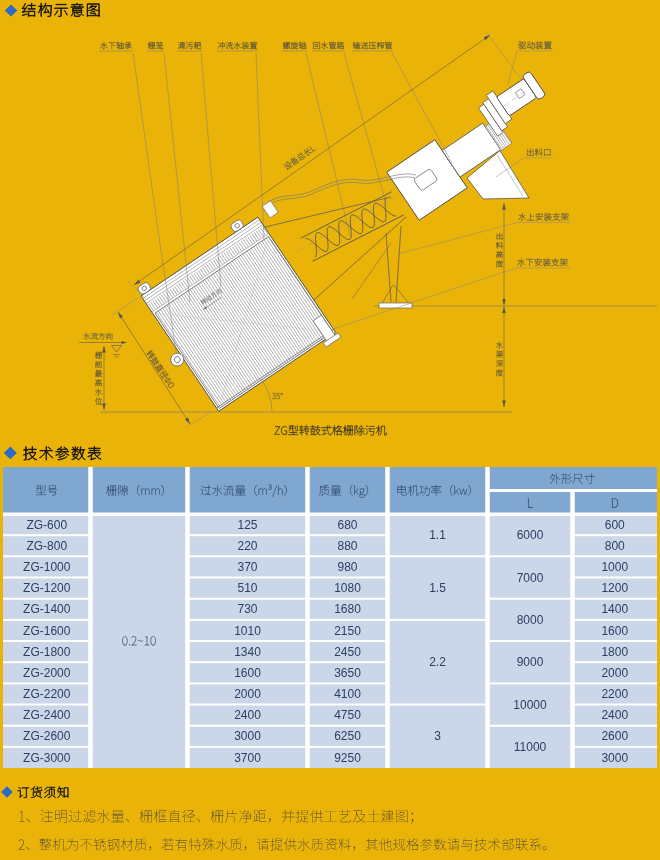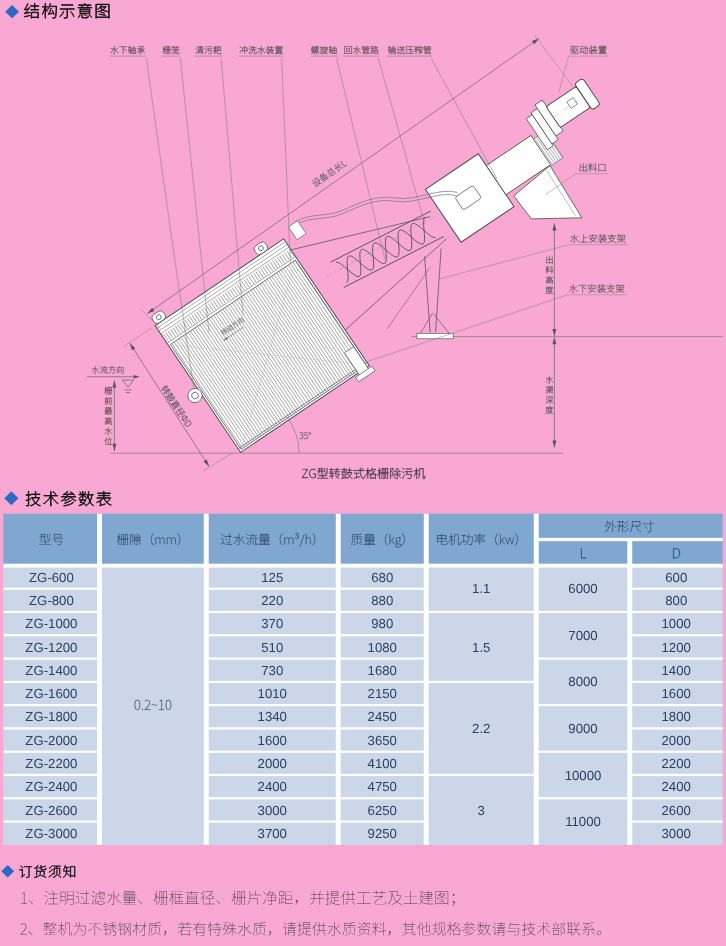--- a/index.html
+++ b/index.html
@@ -1,16 +1,16 @@
 <!DOCTYPE html>
 <html><head>
 <meta charset="utf-8">
 <style>
 html,body{margin:0;padding:0;background:#fff;}
-#page{position:relative;width:660px;height:860px;background:#f9a8d4;overflow:hidden;font-family:"Liberation Sans",sans-serif;}
+#page{position:relative;width:660px;height:860px;background:#eab308;overflow:hidden;font-family:"Liberation Sans",sans-serif;}
 </style>
 </head>
 <body>
 <div id="page">
 <svg width="660" height="860" viewBox="0 0 660 860">
 <defs>
         <path id="g7ED3" d="M61 198Q60 202 58.0 208.0Q56 214 54.0 220.0Q52 226 50 230Q64 232 82.5 250.5Q101 269 124 296Q137 309 162.5 340.0Q188 371 220.0 413.5Q252 456 285.0 505.0Q318 554 346 604L376 589Q309 485 236.0 388.0Q163 291 89 219V218Q89 218 85.0 216.5Q81 215 75.0 212.0Q69 209 65.0 205.5Q61 202 61 198ZM61 198V226L85 241L390 294Q390 288 390.5 280.0Q391 272 392 267Q285 247 221.5 235.0Q158 223 125.5 216.5Q93 210 80.0 206.0Q67 202 61 198ZM55 435Q54 439 52.0 445.5Q50 452 48.0 458.0Q46 464 44 468Q55 470 68.5 487.5Q82 505 97 530Q106 543 123.0 572.0Q140 601 161.0 641.0Q182 681 203.0 726.5Q224 772 240 817L270 804Q243 741 212.5 678.5Q182 616 149.5 559.5Q117 503 83 457V456Q83 456 79.0 454.0Q75 452 69.0 449.0Q63 446 59.0 442.5Q55 439 55 435ZM55 435V462L79 475L288 497Q287 491 287.0 483.0Q287 475 288 470Q215 461 171.0 455.0Q127 449 103.5 445.5Q80 442 70.0 439.5Q60 437 55 435ZM45 32Q88 41 143.5 53.0Q199 65 261.5 79.0Q324 93 388 107L390 80Q299 58 209.5 38.0Q120 18 52 1ZM405 685H930V656H405ZM429 455H919V425H429ZM473 2H874V-27H473ZM656 831H685V438H656ZM457 294H889V-66H860V265H486V-70H457Z"></path>
         <path id="g6784" d="M530 831 560 825Q543 753 519.0 685.0Q495 617 465.5 558.5Q436 500 401 454Q398 456 393.0 459.5Q388 463 383.0 466.0Q378 469 374 471Q410 515 439.0 572.5Q468 630 491.0 696.0Q514 762 530 831ZM497 662H913V632H485ZM898 662H927Q927 662 927.0 657.5Q927 653 927.0 647.5Q927 642 927 639Q921 456 915.0 332.5Q909 209 901.0 132.0Q893 55 883.0 14.0Q873 -27 859 -44Q848 -59 833.5 -64.0Q819 -69 799 -70Q779 -71 746.0 -70.0Q713 -69 678 -66Q677 -59 675.0 -51.0Q673 -43 669 -36Q711 -40 746.0 -40.5Q781 -41 795 -41Q809 -42 817.0 -39.5Q825 -37 832 -27Q844 -13 854.0 28.5Q864 70 871.5 148.0Q879 226 885.5 350.0Q892 474 898 653ZM438 162V187L461 202L737 252Q739 246 741.0 239.0Q743 232 744 229Q645 210 586.5 198.0Q528 186 498.0 179.5Q468 173 456.0 169.0Q444 165 438 162ZM438 162Q438 166 436.0 171.5Q434 177 432.0 183.0Q430 189 428 193Q438 195 448.5 213.0Q459 231 472 256Q478 269 491.0 298.0Q504 327 520.0 367.0Q536 407 551.0 452.0Q566 497 577 542L608 534Q589 470 566.0 407.0Q543 344 517.5 287.0Q492 230 465 183V182Q465 182 461.0 180.5Q457 179 451.5 176.0Q446 173 442.0 169.5Q438 166 438 162ZM655 399 678 407Q700 367 720.5 321.0Q741 275 757.0 232.0Q773 189 780 157L756 146Q748 179 732.0 222.5Q716 266 696.0 312.5Q676 359 655 399ZM60 631H391V602H60ZM226 831H255V-68H226ZM224 623 250 616Q237 556 217.0 491.5Q197 427 172.5 364.5Q148 302 121.0 248.5Q94 195 67 158Q65 162 61.0 166.5Q57 171 52.5 175.0Q48 179 44 181Q71 216 97.5 267.0Q124 318 148.5 378.0Q173 438 192.5 501.0Q212 564 224 623ZM251 546Q259 536 276.5 510.5Q294 485 313.5 455.0Q333 425 350.0 399.0Q367 373 374 362L352 335Q344 350 327.5 378.0Q311 406 292.5 437.0Q274 468 257.5 493.5Q241 519 232 531Z"></path>
         <path id="g793A" d="M484 490H514V-16Q514 -38 506.5 -48.0Q499 -58 480 -63Q462 -67 422.0 -67.5Q382 -68 315 -68Q314 -62 310.5 -53.5Q307 -45 302 -38Q342 -39 374.5 -39.5Q407 -40 429.5 -39.5Q452 -39 461 -39Q475 -38 479.5 -33.5Q484 -29 484 -16ZM270 350 299 342Q273 279 237.0 219.5Q201 160 159.5 109.0Q118 58 74 19Q72 22 67.0 25.5Q62 29 56.5 32.5Q51 36 47 38Q116 95 174.5 177.0Q233 259 270 350ZM696 332 721 343Q762 296 800.5 240.0Q839 184 870.0 130.0Q901 76 917 33L891 21Q876 63 845.0 117.5Q814 172 775.5 228.5Q737 285 696 332ZM153 746H851V717H153ZM65 502H934V473H65Z"></path>
         <path id="g610F" d="M310 147H339V-7Q339 -23 351.5 -28.0Q364 -33 407 -33Q417 -33 446.0 -33.0Q475 -33 511.0 -33.0Q547 -33 578.0 -33.0Q609 -33 623 -33Q648 -33 659.5 -25.5Q671 -18 675.5 7.5Q680 33 682 86Q689 82 697.0 79.0Q705 76 712 74Q710 18 702.5 -11.5Q695 -41 677.5 -52.0Q660 -63 625 -63Q620 -63 598.0 -63.0Q576 -63 546.5 -63.0Q517 -63 487.5 -63.0Q458 -63 436.0 -63.0Q414 -63 409 -63Q370 -63 348.5 -59.0Q327 -55 318.5 -42.5Q310 -30 310 -6ZM421 182 441 198Q469 181 499.0 159.5Q529 138 555.0 116.0Q581 94 597 76L576 56Q560 75 534.0 97.0Q508 119 478.5 141.5Q449 164 421 182ZM753 147 776 160Q804 135 831.5 105.0Q859 75 882.0 45.5Q905 16 918 -8L894 -23Q881 1 858.5 30.5Q836 60 808.5 91.0Q781 122 753 147ZM199 148 224 137Q204 94 175.0 43.0Q146 -8 108 -43L83 -28Q121 5 151.0 55.5Q181 106 199 148ZM120 739H879V710H120ZM78 578H929V549H78ZM281 696 308 706Q326 679 341.5 646.5Q357 614 364 590L334 579Q329 604 314.0 636.5Q299 669 281 696ZM693 709 721 698Q704 661 685.0 623.5Q666 586 646 557L620 569Q638 598 659.0 638.5Q680 679 693 709ZM229 332V236H776V332ZM229 456V362H776V456ZM199 485H806V207H199ZM462 825 488 836Q508 813 527.5 783.5Q547 754 557 732L529 719Q519 741 500.0 771.0Q481 801 462 825Z"></path>

